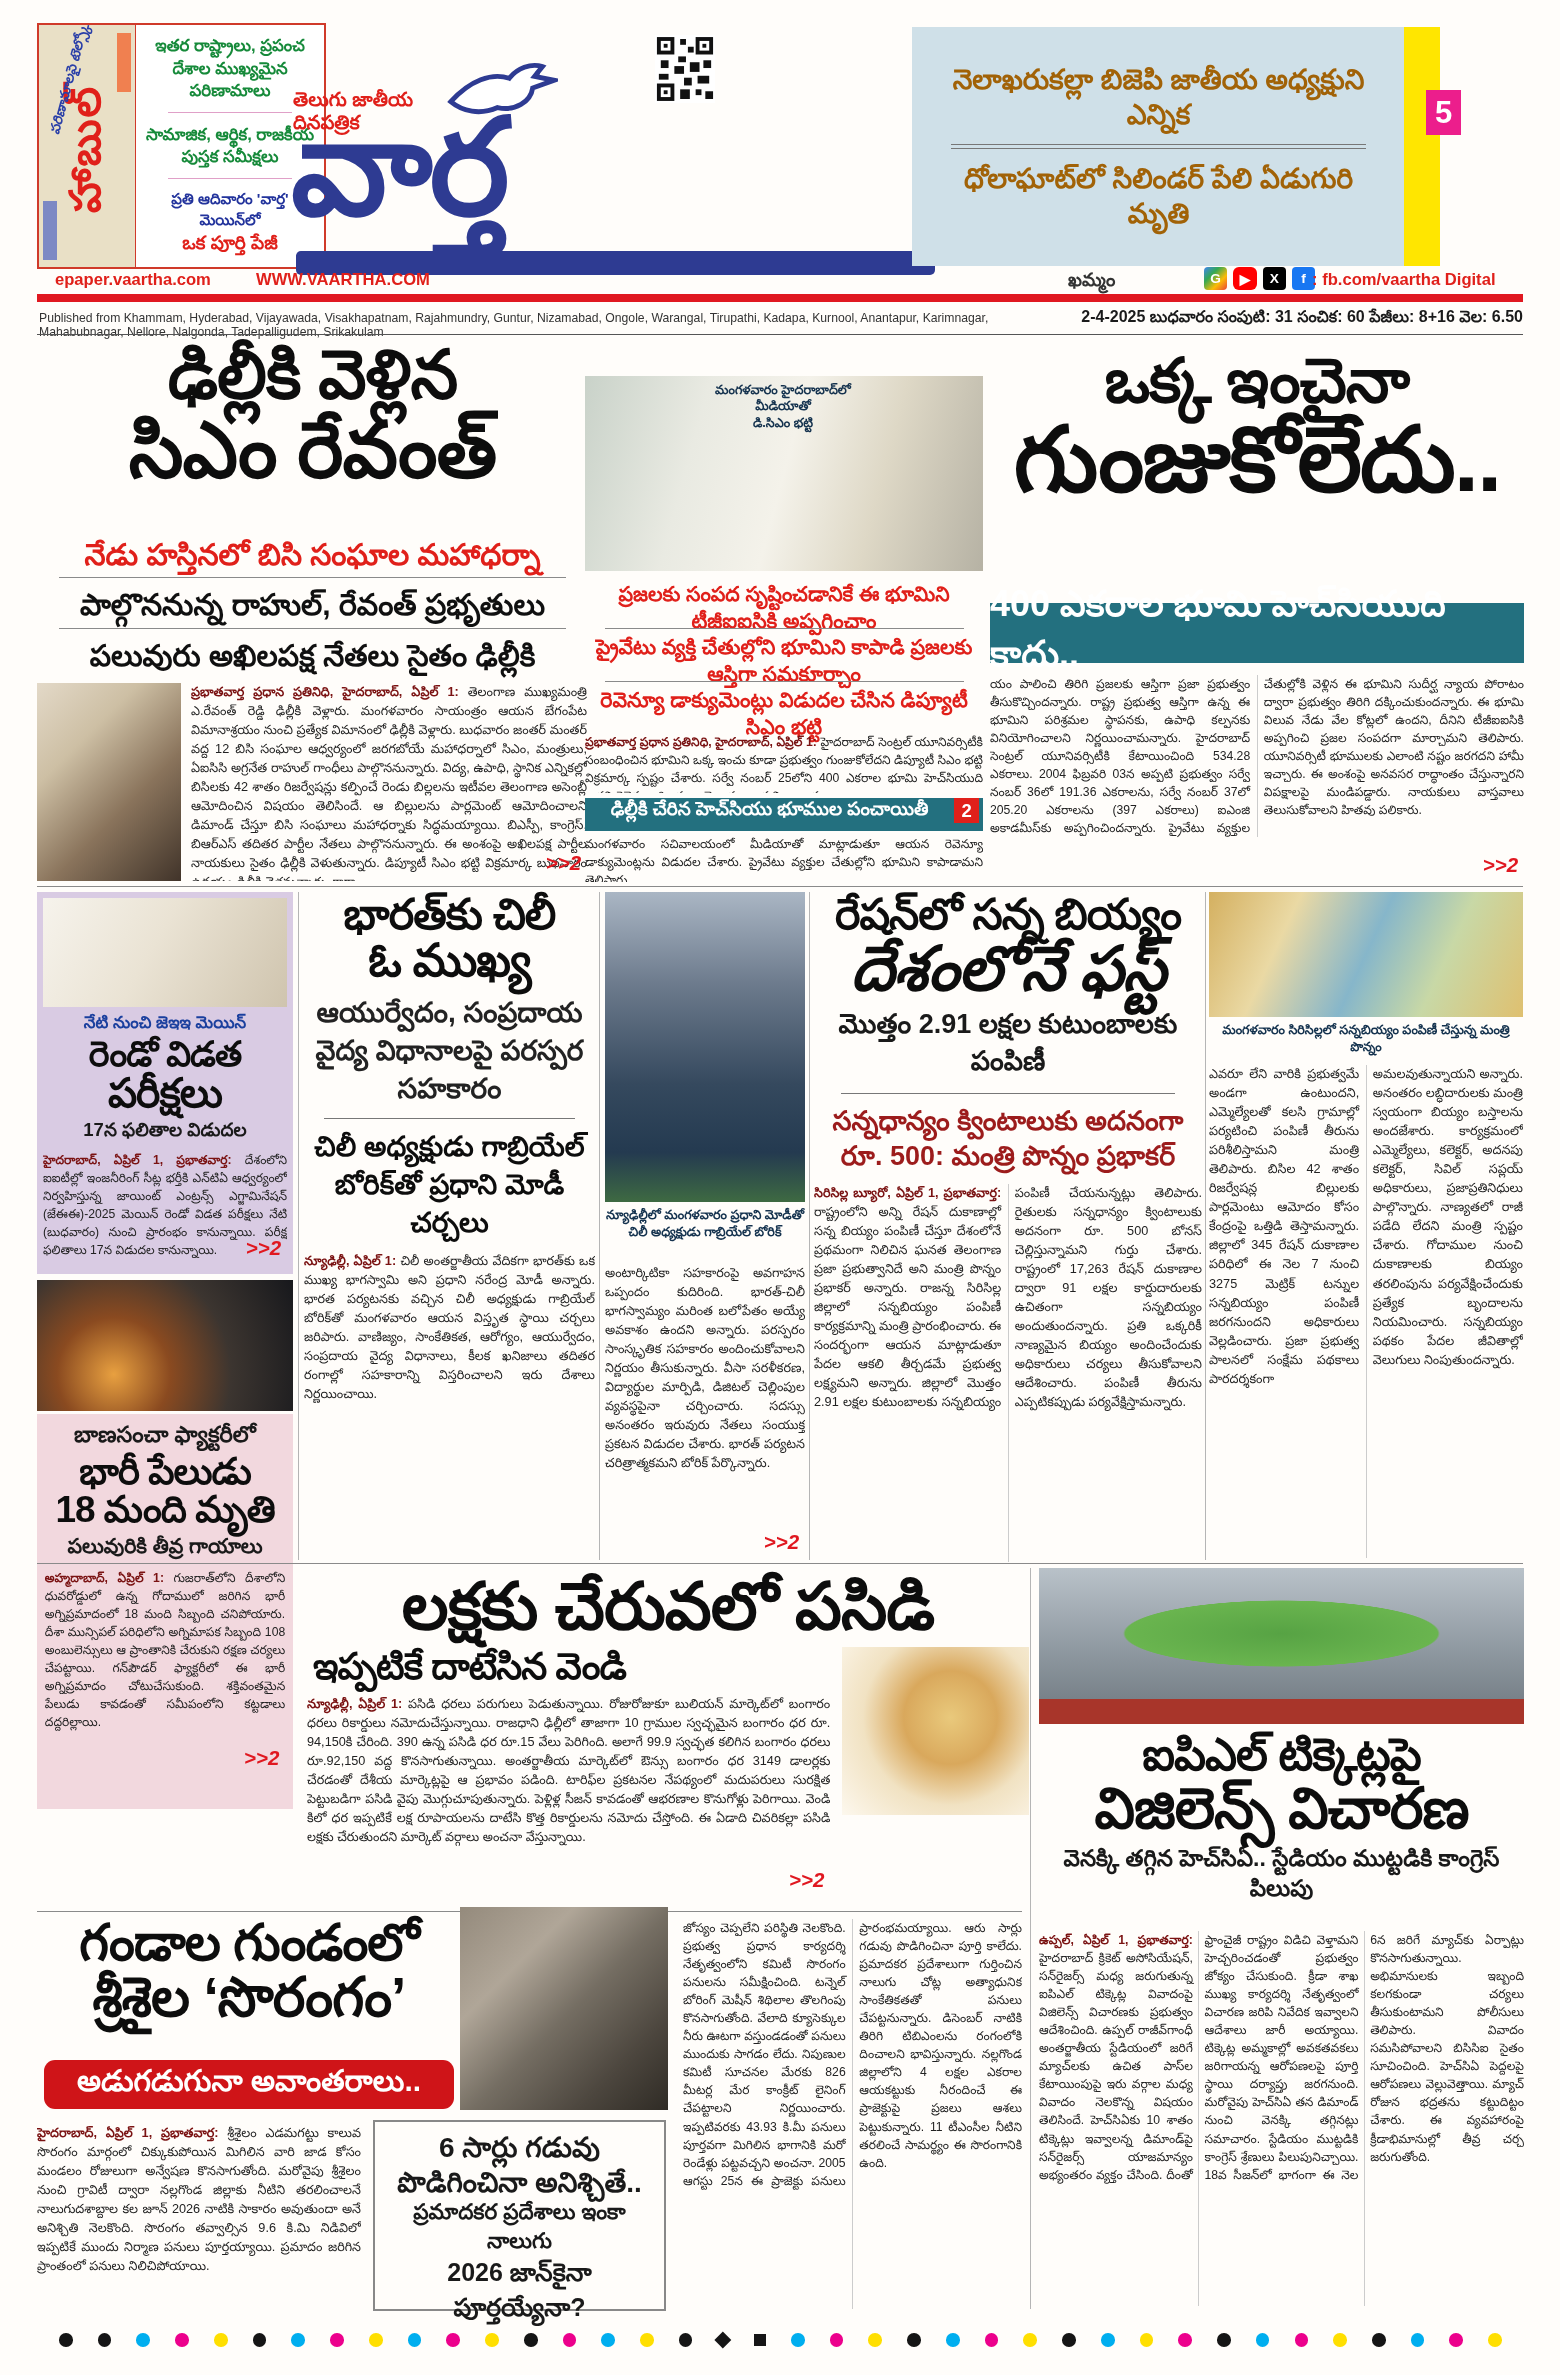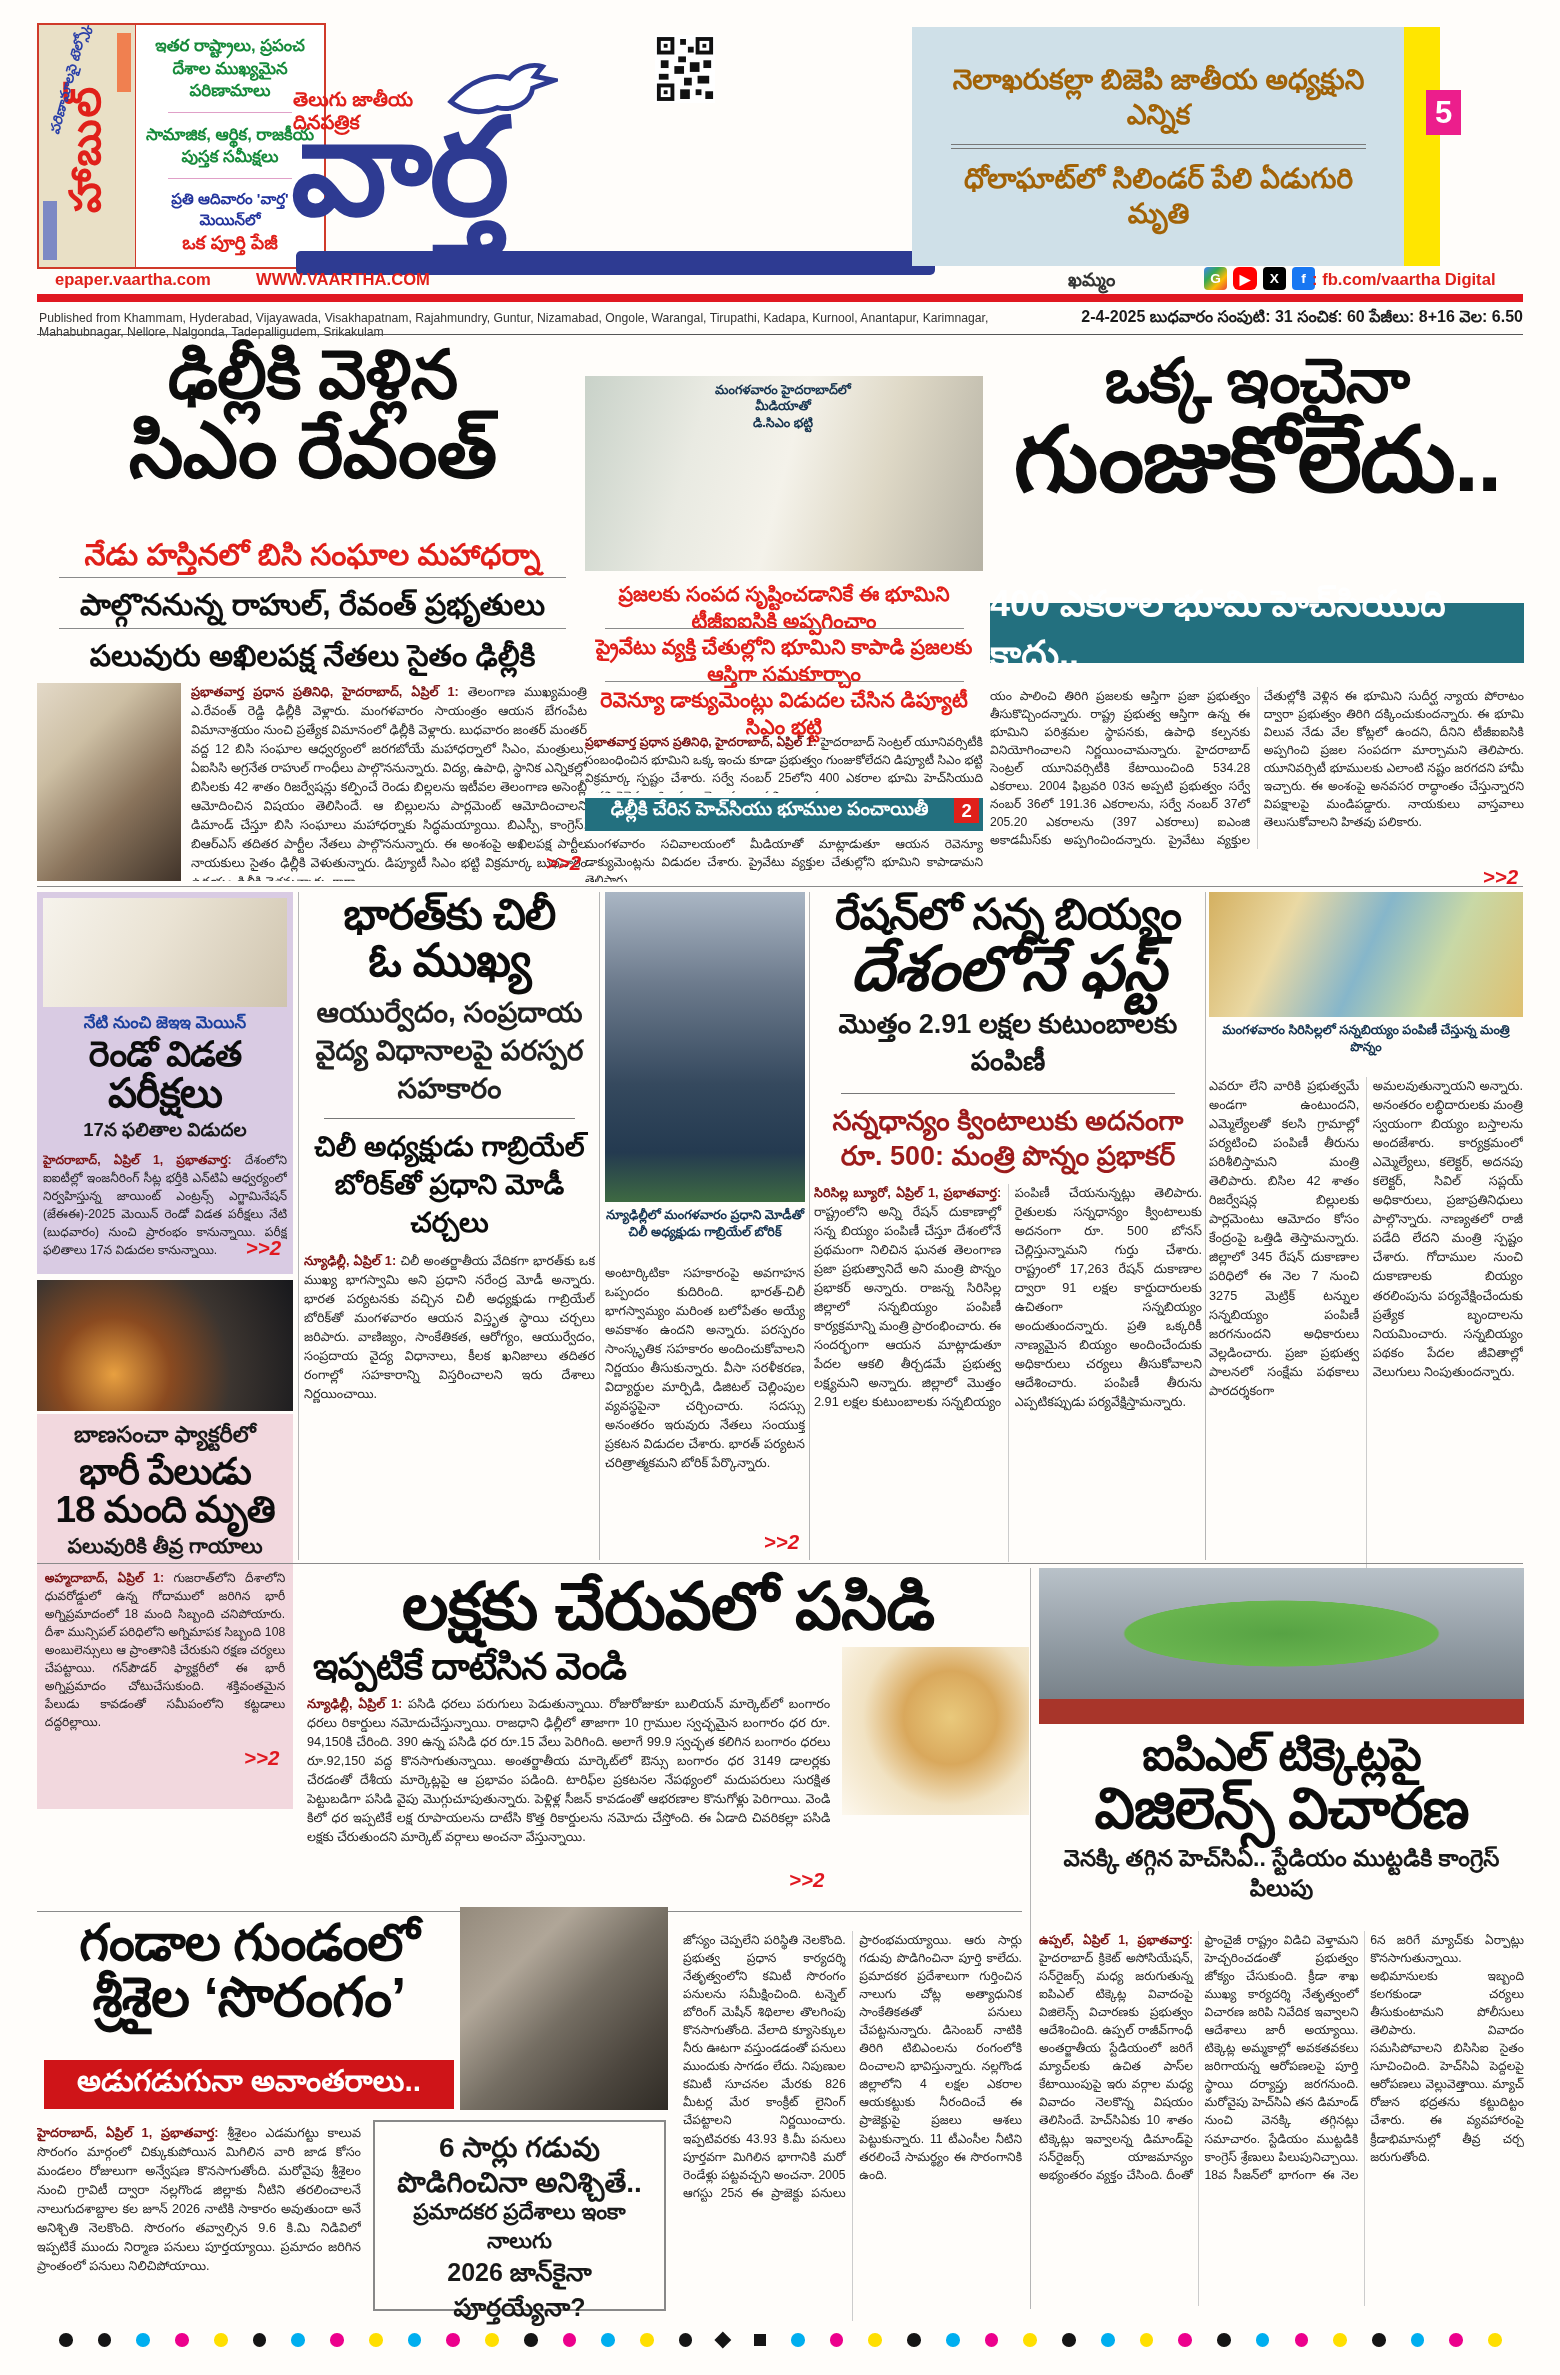--- a/index.html
+++ b/index.html
@@ -9,21 +9,21 @@
   .ctr{text-align:center;}
   .jst{text-align:justify;}
   .clip{overflow:hidden;}
   .hl{font-weight:800;color:#0d0d0d;line-height:1.04;letter-spacing:-1px;}
   .body-txt{font-size:12.7px;line-height:1.5;color:#222;}
   .body-sm{font-size:12.2px;line-height:1.48;color:#222;}
   .dl{font-weight:bold;color:#7a1212;}
   .jump{position:absolute;right:5.9px;bottom:2px;background:inherit;color:#e01820;font-weight:800;font-style:italic;font-size:20.5px;background:transparent;}
   .rule-h{position:absolute;background:#8a8a8a;height:1px;}
   .rule-v{position:absolute;background:#b5b5b5;width:1px;}
-  .two-col{column-count:2;column-gap:13.7px;column-rule:1px solid #ccc;margin-top:12px;}
+  .two-col{column-count:2;column-gap:13.7px;column-rule:1px solid #ccc;}
   .three-col{column-count:3;column-gap:11.7px;column-rule:1px solid #ccc;}
   .photo{background-size:cover;position:absolute;}
   .cap{font-size:12.7px;font-weight:bold;color:#14324e;line-height:1.3;}
 
   
   #promo-box{left:37px;top:23.4px;width:285px;height:242px;border:2px solid #d03a2a;background:#fff;display:flex;}
   #promo-strip{width:96px;height:100%;background:#e9e0c6;position:relative;overflow:hidden;border-right:1px solid #d03a2a;}
   #promo-vtitle{position:absolute;left:-60px;top:94px;transform:rotate(-90deg);transform-origin:center;width:224px;
       font-size:43px;font-weight:800;color:#e0201a;text-align:center;letter-spacing:2px;}
   #promo-vsub{position:absolute;left:7.8px;top:107px;transform:rotate(-75deg);transform-origin:left top;
@@ -153,21 +153,21 @@
   #ipl-sub{font-size:23px;font-weight:800;text-align:center;margin-top:5.9px;line-height:1.3;}
   #ipl-body{left:1039px;top:1931px;width:485px;height:375px;}
 
   
   #tun-h{left:44px;top:1916px;width:410px;}
   #tun-h1{font-size:51px;}
   #tun-h2{font-size:55px;}
   #photo-tunnel{left:460px;top:1907px;width:208px;height:203px;
       background:linear-gradient(135deg,#948a7c 0%,#b0a698 28%,#756e63 52%,#4c463e 78%,#2f2b25 100%);}
   #tun-strap{left:44px;top:2060px;width:410px;height:49px;background:#cf1418;color:#fff;
-      display:flex;align-items:center;justify-content:center;font-size:30px;font-weight:800;}
+      display:flex;align-items:center;justify-content:center;font-size:30px;font-weight:800;border-radius:11px;}
   #tun-body-a{left:37px;top:2124px;width:324px;height:187px;}
   #tun-infobox{left:373px;top:2120px;width:293px;height:191px;border:2px solid #888;padding:7.8px 9.8px;box-sizing:border-box;
       display:flex;flex-direction:column;justify-content:space-around;align-items:center;}
   #tun-box1{font-size:28px;font-weight:800;text-align:center;line-height:1.25;}
   .box-rule{width:80%;height:1px;background:#999;}
   #tun-box2{font-size:21.5px;font-weight:800;text-align:center;}
   #tun-box3{font-size:25px;font-weight:800;text-align:center;}
   #tun-body-b{left:683px;top:1919px;width:339px;height:390px;}
 
   

